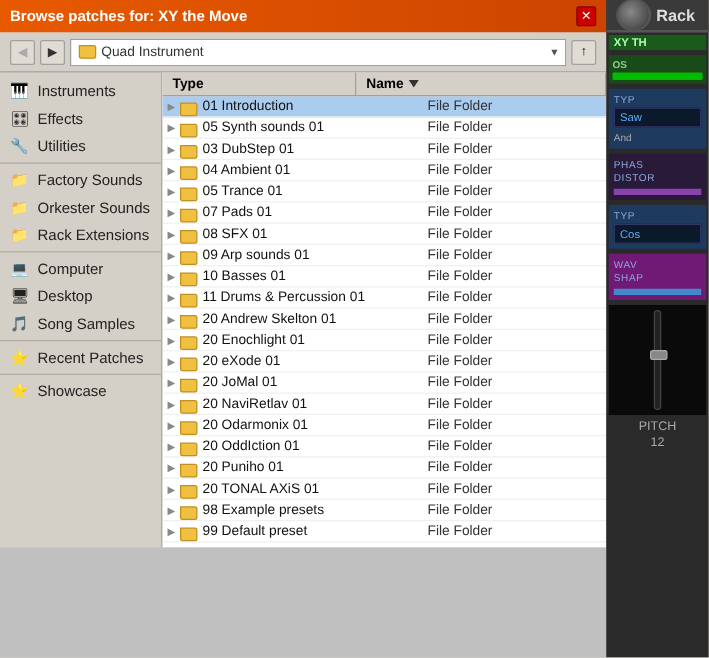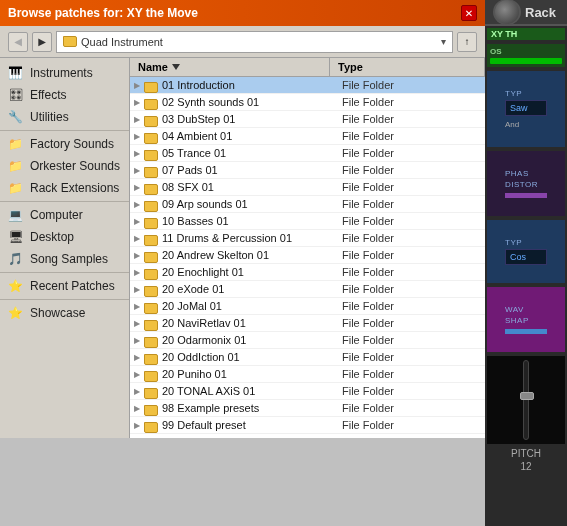--- a/index.html
+++ b/index.html
@@ -290,21 +290,21 @@
       color: #aaffaa;
       font-size: 9px;
       font-weight: bold;
       padding: 1px 4px;
       margin: 2px;
     }
 
     .rack-section {
       background: #1e3a5f;
       margin: 2px;
-      padding: 18px;
+      padding: 4px;
       display: flex;
       flex-direction: column;
       gap: 2px;
     }
     .rack-label {
       font-size: 8px;
       color: #88aadd;
       text-transform: uppercase;
       letter-spacing: 0.5px;
     }
@@ -430,44 +430,44 @@
       </div>
       <div class="sidebar-divider"></div>
       <div class="sidebar-item">
         <span class="sidebar-icon" style="font-size:12px;">⭐</span>
         <span>Showcase</span>
       </div>
     </div>
 
     <div class="file-list">
       <div class="file-list-header">
+        <div class="col-header col-type">
+          <span>Type</span>
+        </div>
         <div class="col-header col-name">
           <span>Name</span>
           <span class="sort-arrow"></span>
         </div>
-        <div class="col-header col-type">
-          <span>Type</span>
-        </div>
       </div>
 
       <div id="file-rows">
           <div class="file-row selected">
             <span class="file-row-expand" style="color: rgb(136, 136, 136); font-size: 8px;">▶</span>
             <span style="margin-right: 4px; display: inline-flex; align-items: center;">
               <span style="display: inline-block; width: 14px; height: 11px; background: rgb(240, 192, 64); border: 1px solid rgb(192, 144, 32); border-radius: 0px 2px 2px; position: relative; top: 2px;"></span>
             </span>
             <span class="file-name">01 Introduction</span>
             <span class="file-type">File Folder</span>
           </div>
           <div class="file-row">
             <span class="file-row-expand" style="color: rgb(136, 136, 136); font-size: 8px;">▶</span>
             <span style="margin-right: 4px; display: inline-flex; align-items: center;">
               <span style="display: inline-block; width: 14px; height: 11px; background: rgb(240, 192, 64); border: 1px solid rgb(192, 144, 32); border-radius: 0px 2px 2px; position: relative; top: 2px;"></span>
             </span>
-            <span class="file-name">02 Synth sounds 01</span>
+            <span class="file-name">05 Synth sounds 01</span>
             <span class="file-type">File Folder</span>
           </div>
           <div class="file-row">
             <span class="file-row-expand" style="color: rgb(136, 136, 136); font-size: 8px;">▶</span>
             <span style="margin-right: 4px; display: inline-flex; align-items: center;">
               <span style="display: inline-block; width: 14px; height: 11px; background: rgb(240, 192, 64); border: 1px solid rgb(192, 144, 32); border-radius: 0px 2px 2px; position: relative; top: 2px;"></span>
             </span>
             <span class="file-name">03 DubStep 01</span>
             <span class="file-type">File Folder</span>
           </div>

